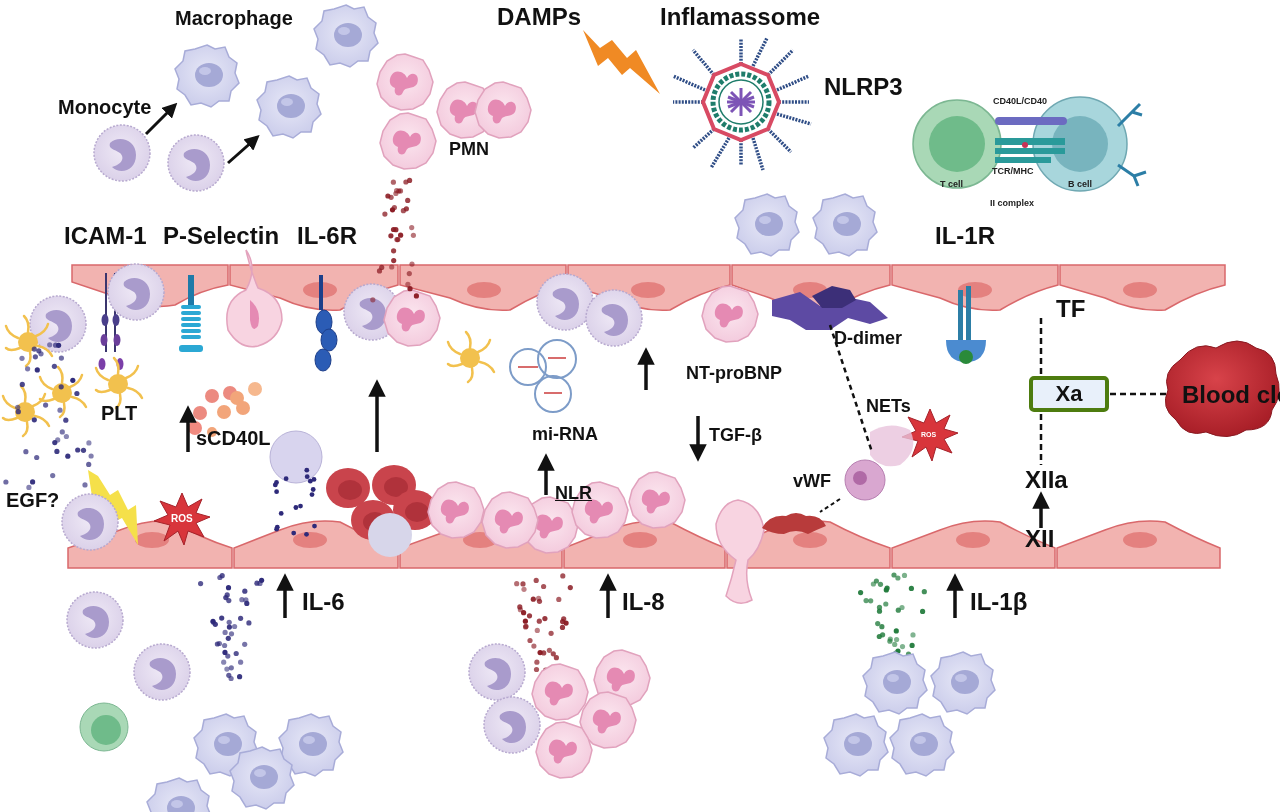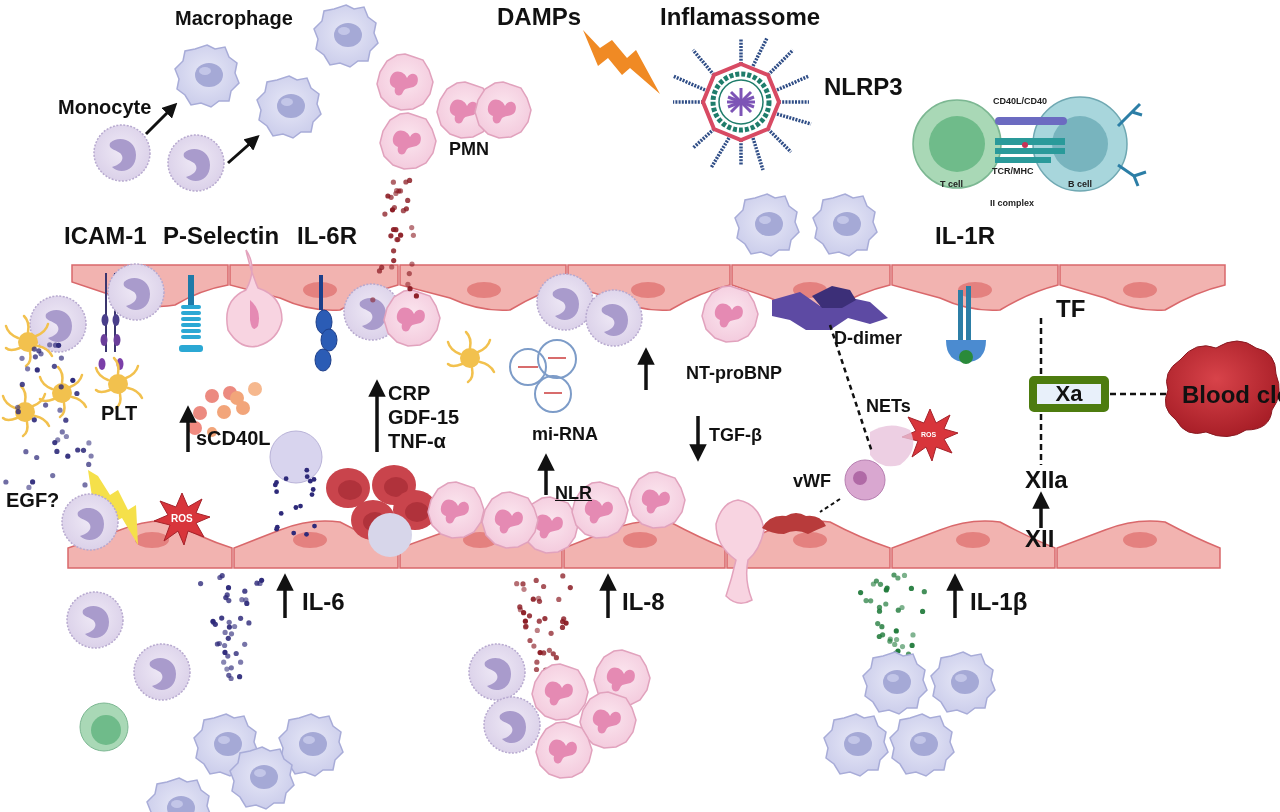--- a/index.html
+++ b/index.html
@@ -5,21 +5,21 @@
   html, body { margin:0; padding:0; background:#ffffff; }
   body { width:1280px; height:812px; overflow:hidden; position:relative; font-family:"Liberation Sans", "DejaVu Sans", sans-serif; }
   #stage { position:absolute; left:0; top:0; width:1280px; height:812px; }
   .lbl { position:absolute; font-family:"Liberation Sans", sans-serif; font-weight:bold; color:#111; white-space:nowrap; line-height:1; }
   .lbl.big { font-size:24px; }
   .lbl.med { font-size:20px; }
   .lbl.sm { font-size:18px; }
   .lbl.tiny { font-size:9px; font-weight:bold; color:#222; }
   .lbl.ros { font-size:10px; color:#fff; }
   .stack { position:absolute; font-family:"Liberation Sans", sans-serif; font-weight:bold; font-size:20px; line-height:24px; color:#111; }
-  .xa-box { position:absolute; left:1029px; top:376px; width:80px; height:36px; background:#e8f0fa; border:8px solid #4d7c0f; border-radius:5px; display:flex; align-items:center; justify-content:center; font-weight:bold; font-size:22px; color:#111; font-family:"Liberation Sans", sans-serif; box-sizing:border-box; }
+  .xa-box { position:absolute; left:1029px; top:376px; width:80px; height:36px; background:#e8f0fa; border:4px solid #4d7c0f; border-radius:5px; display:flex; align-items:center; justify-content:center; font-weight:bold; font-size:22px; color:#111; font-family:"Liberation Sans", sans-serif; box-sizing:border-box; }
 </style>
 </head>
 <body>
 
 <div id="stage">
 <svg id="art" width="1280" height="812" viewBox="0 0 1280 812" style="position:absolute;left:0;top:0;">
   <defs>
     <radialGradient id="gMono" cx="50%" cy="45%" r="60%">
       <stop offset="0%" stop-color="#efe9f6"></stop>
           <stop offset="100%" stop-color="#d9cfe8"></stop>
@@ -541,25 +541,20 @@
 <div class="lbl sm" style="left:449px;top:140px;">PMN</div>
 <div class="lbl big" style="left:64px;top:224px;">ICAM-1</div>
 <div class="lbl big" style="left:163px;top:224px;">P-Selectin</div>
 <div class="lbl big" style="left:297px;top:224px;">IL-6R</div>
 <div class="lbl big" style="left:935px;top:224px;">IL-1R</div>
 <div class="lbl med" style="left:101px;top:403px;">PLT</div>
 <div class="lbl med" style="left:196px;top:428px;">sCD40L</div>
 <div class="lbl med" style="left:6px;top:490px;">EGF?</div>
 <div class="lbl ros" style="left:171px;top:514px;">ROS</div>
 <div class="lbl ros" style="left:921px;top:431px;font-size:7px;">ROS</div>
-<div class="stack" style="left:388px;top:381px;">
-  <div>CRP</div>
-  <div>GDF-15</div>
-  <div>TNF-α</div>
-</div>
 <div class="lbl sm" style="left:532px;top:425px;">mi-RNA</div>
 <div class="lbl sm" style="left:555px;top:484px;text-decoration:underline;">NLR</div>
 <div class="lbl sm" style="left:656px;top:364px;margin-left:30px;">NT-proBNP</div>
 <div class="lbl sm" style="left:709px;top:426px;">TGF-β</div>
 <div class="lbl sm" style="left:834px;top:329px;">D-dimer</div>
 <div class="lbl sm" style="left:866px;top:397px;text-align:right;">NETs</div>
 <div class="lbl sm" style="left:793px;top:472px;">vWF</div>
 <div class="lbl big" style="left:1028px;top:297px;margin-left:28px;">TF</div>
 <div class="xa-box">Xa</div>
 <div class="lbl big" style="left:1025px;top:468px;">XIIa</div>

